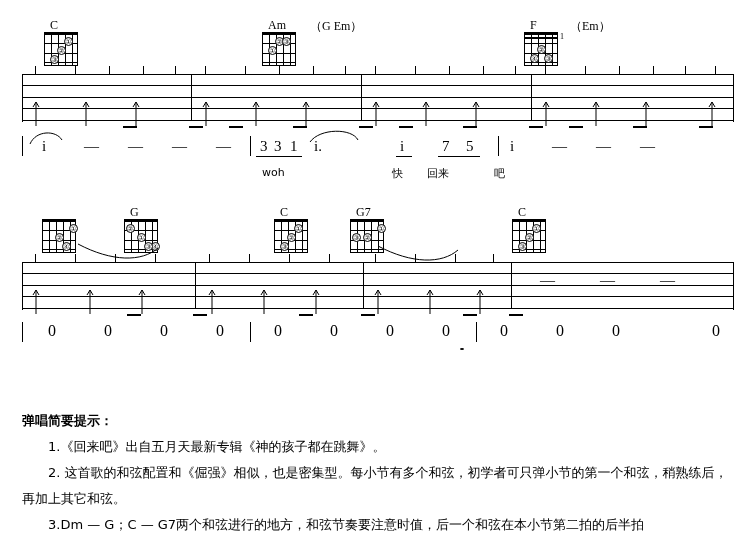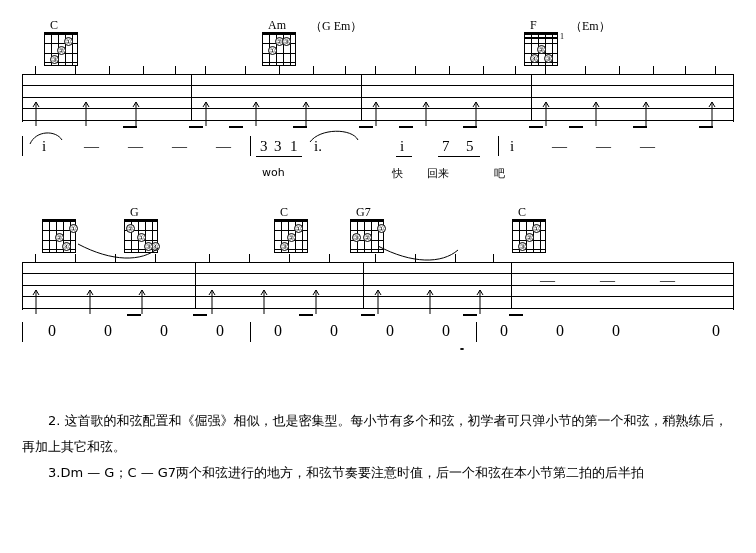--- a/index.html
+++ b/index.html
@@ -380,17 +380,19 @@
 
     <div class="barline" style="left:454px;top:0px;height:20px;"></div>
     <div class="zero" style="left:478px;top:0px;">0</div>
     <div class="zero" style="left:534px;top:0px;">0</div>
     <div class="zero" style="left:590px;top:0px;">0</div>
     <div class="zero" style="left:690px;top:0px;">0</div>
     <div style="position:absolute;left:438px;top:26px;width:4px;height:2px;background:#000;border-radius:50%;"></div>
   </div>
 
   <div class="notes">
+    <p class="title">弹唱简要提示：</p>
+    <p class="indent">1.《回来吧》出自五月天最新专辑《神的孩子都在跳舞》。</p>
     <p class="indent">2. 这首歌的和弦配置和《倔强》相似，也是密集型。每小节有多个和弦，初学者可只弹小节的第一个和弦，稍熟练后，再加上其它和弦。</p>
     <p class="indent">3.Dm — G；C — G7两个和弦进行的地方，和弦节奏要注意时值，后一个和弦在本小节第二拍的后半拍</p>
   </div>
 
 </div>
 
 </body></html>

